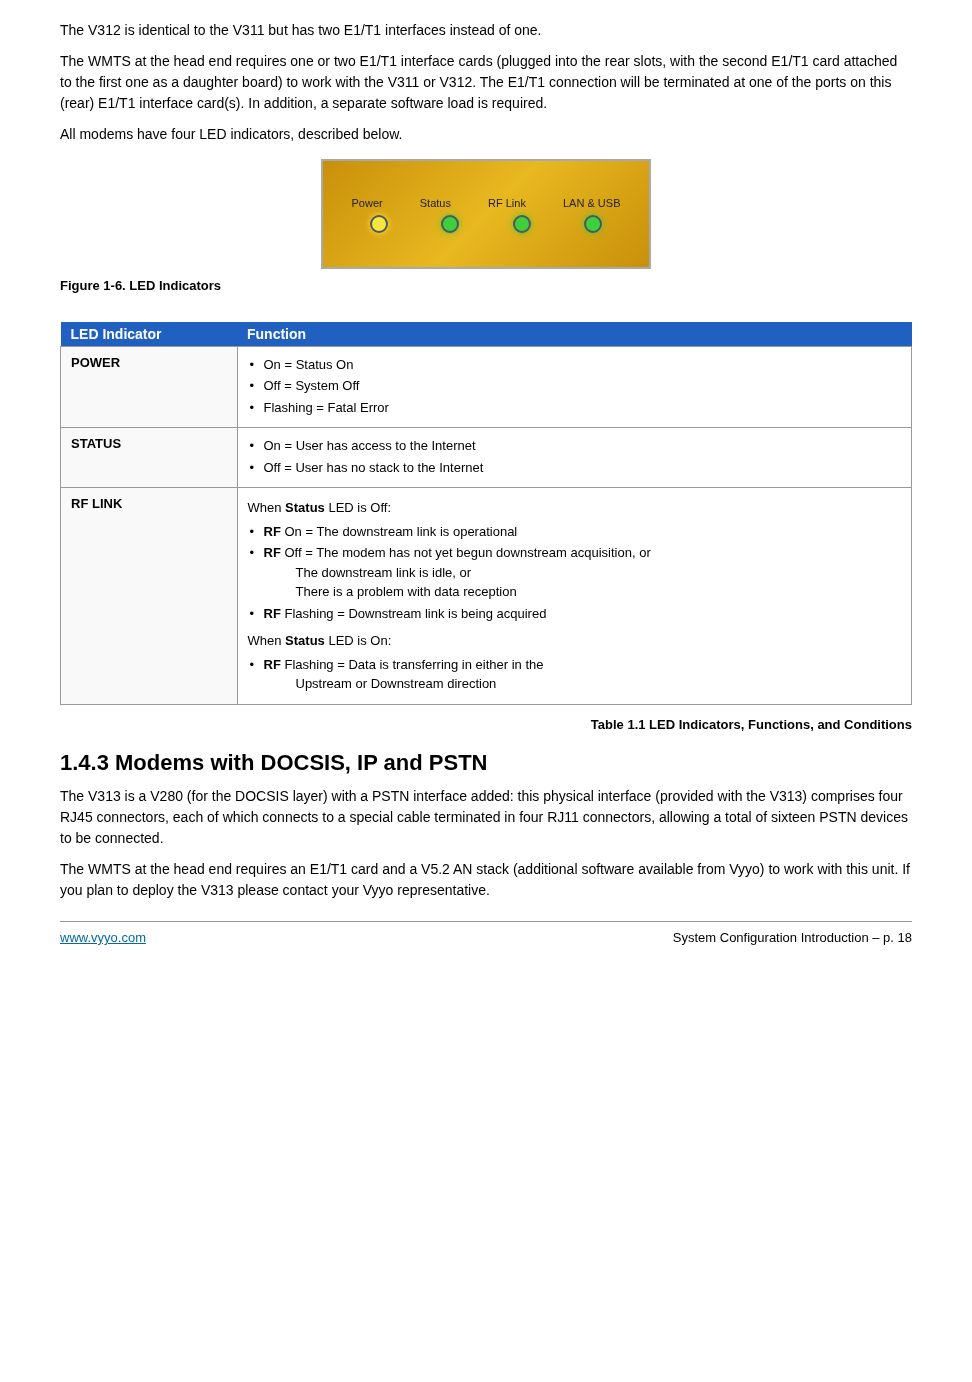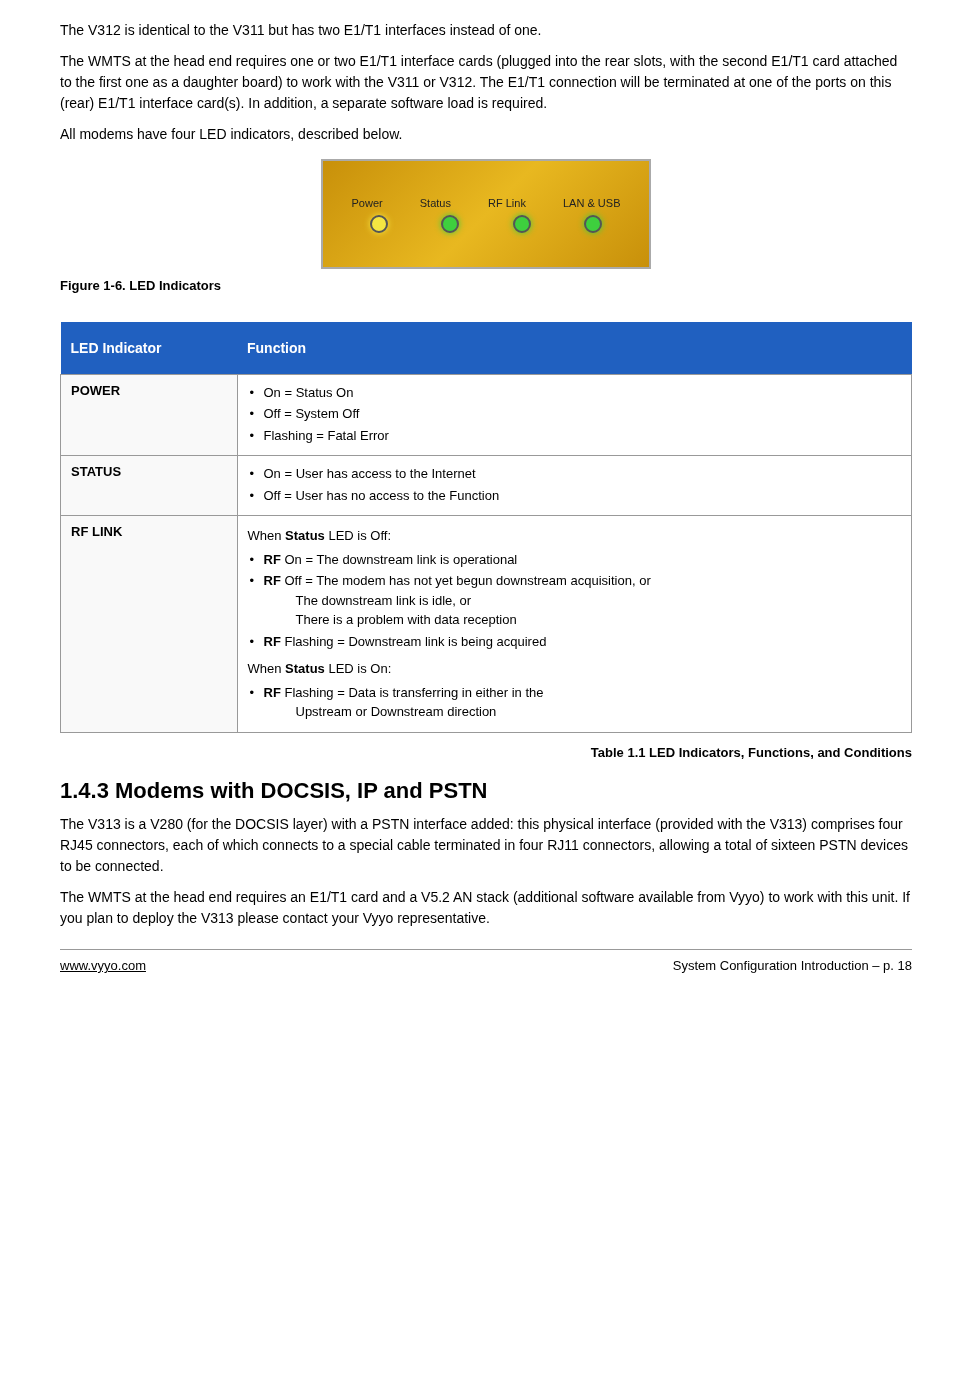--- a/index.html
+++ b/index.html
@@ -63,21 +63,21 @@
     }
     table {
       border-collapse: collapse;
       width: 100%;
       margin-bottom: 8px;
     }
     table th {
       background: #2060c0;
       color: #fff;
       font-weight: bold;
-      padding: 18px 10px;
+      padding: 4px 10px;
       text-align: left;
       font-size: 14px;
     }
     table td {
       border: 1px solid #999;
       padding: 8px 10px;
       vertical-align: top;
       font-size: 13px;
     }
     table tr td:first-child {
@@ -127,21 +127,21 @@
     .footer {
       display: flex;
       justify-content: space-between;
       align-items: flex-end;
       border-top: 1px solid #999;
       padding-top: 8px;
       margin-top: 20px;
       font-size: 13px;
     }
     .footer a {
-      color: #000000;
+      color: #0369a1;
       text-decoration: underline;
     }
     b { font-weight: bold; }
   </style>
 </head>
 <body>
 
 <p>The V312 is identical to the V311 but has two E1/T1 interfaces instead of one.</p>
 <p>The WMTS at the head end requires one or two E1/T1 interface cards (plugged into the rear slots, with the second E1/T1 card attached to the first one as a daughter board) to work with the V311 or V312.  The E1/T1 connection will be terminated at one of the ports on this (rear) E1/T1 interface card(s).  In addition, a separate software load is required.</p>
 <p>All modems have four LED indicators, described below.</p>
@@ -185,21 +185,21 @@
           <li>Flashing = Fatal Error</li>
         </ul>
       </td>
     </tr>
 
     <tr>
       <td>STATUS</td>
       <td>
         <ul class="bullet-list">
           <li>On = User has access to the Internet</li>
-          <li>Off = User has no access to the Function</li>
+          <li>Off = User has no stack to the Internet</li>
         </ul>
       </td>
     </tr>
 
     <tr>
       <td>RF LINK</td>
       <td>
         <p class="when-label">When <b>Status</b> LED is Off:</p>
         <ul class="bullet-list">
           <li><b>RF</b> On = The downstream link is operational</li>

